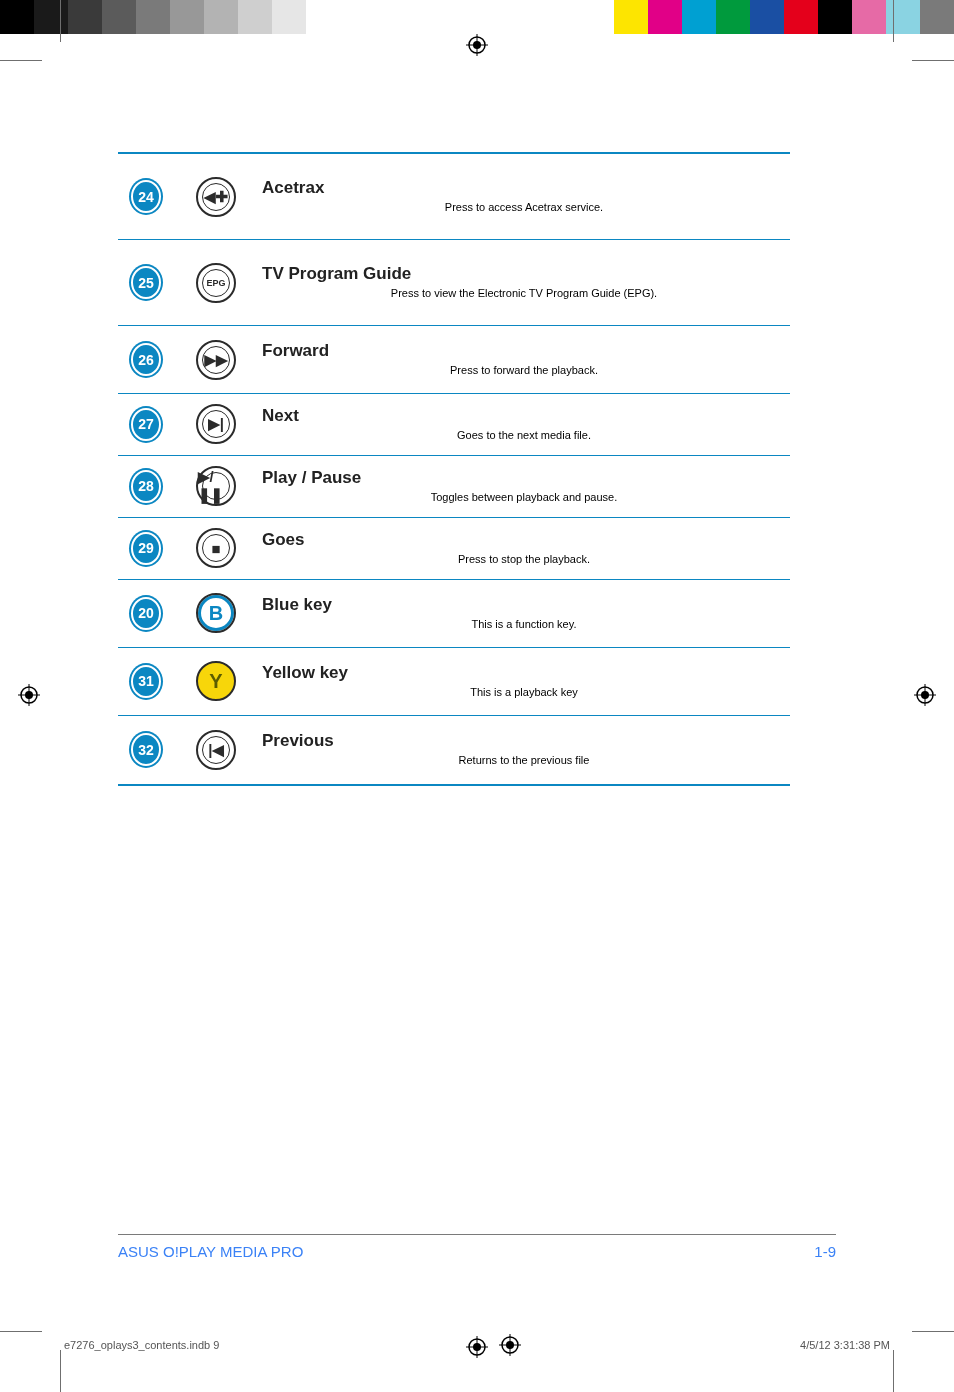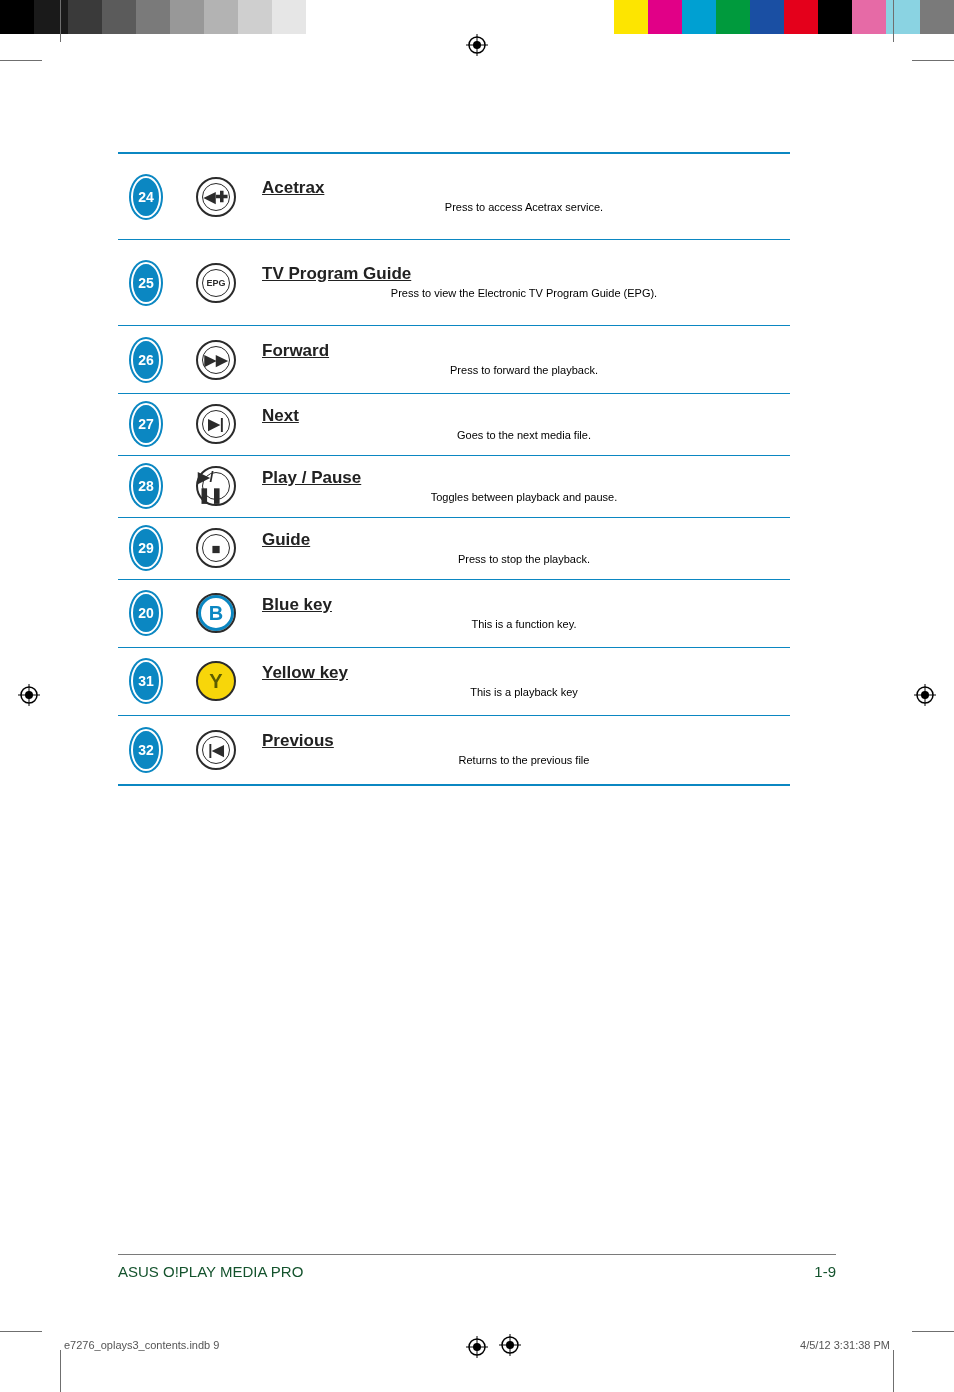--- a/index.html
+++ b/index.html
@@ -63,21 +63,21 @@
   }
   .row:last-child { border-bottom: none; }
 
   .numcell {
     width: 56px;
     display: flex;
     align-items: center;
     justify-content: center;
   }
   .numbadge {
-    width: 30px; height: 42px;
+    width: 30px; height: 33px;
     border-radius: 50%;
     background: #0b87c2;
     color: #fff;
     font-weight: 700;
     font-size: 14px;
     display: flex;
     align-items: center;
     justify-content: center;
     border: 2.5px solid #fff;
     box-shadow: 0 0 0 2px #0b87c2;
@@ -118,45 +118,44 @@
 
   .textcell {
     flex: 1;
     padding: 12px 4px;
   }
   .title {
     font-weight: 700;
     font-size: 17px;
     color: #222;
     margin-bottom: 2px;
-    text-decoration: underline;
   }
   .desc {
     font-size: 11px;
     color: #000000;
     line-height: 1.35;
     text-align: center;
   }
 
   .row.h-tall  { min-height: 86px; }
   .row.h-med   { min-height: 68px; }
   .row.h-short { min-height: 60px; }
 
   
   .page-footer {
     position: absolute;
-    bottom: 48px;
+    bottom: 68px;
     left: 54px;
     right: 54px;
     border-top: 1px solid #7a7a7a;
     padding-top: 8px;
     display: flex;
     justify-content: space-between;
     font-size: 15px;
-    color: #14532d;
+    color: #3b82f6;
   }
 
   
   .print-meta {
     position: absolute;
     bottom: 36px;
     left: 64px; right: 64px;
     display: flex;
     justify-content: space-between;
     align-items: center;
@@ -312,21 +311,21 @@
       <div class="row h-short">
         <div class="numcell">
           <div class="numbadge">29</div>
         </div>
         <div class="iconcell">
           <div class="remote-btn inner">
             <span class="glyph">■</span>
           </div>
         </div>
         <div class="textcell">
-          <div class="title">Guide</div>
+          <div class="title">Goes</div>
           <div class="desc">Press to stop the playback.</div>
         </div>
       </div>
       <div class="row h-med">
         <div class="numcell">
           <div class="numbadge">20</div>
         </div>
         <div class="iconcell">
           <div class="remote-btn blue">
             <span class="glyph">B</span>

